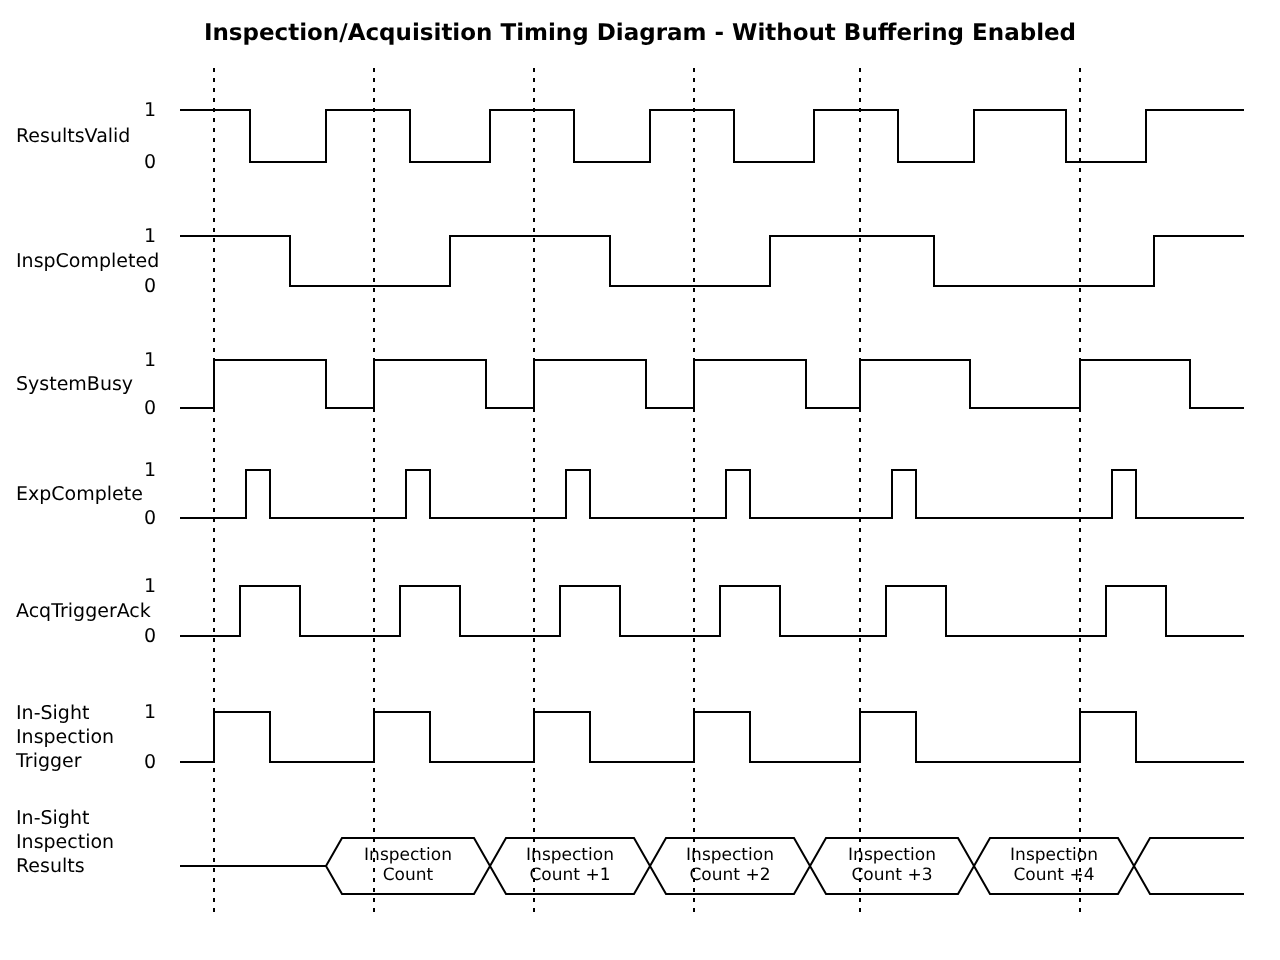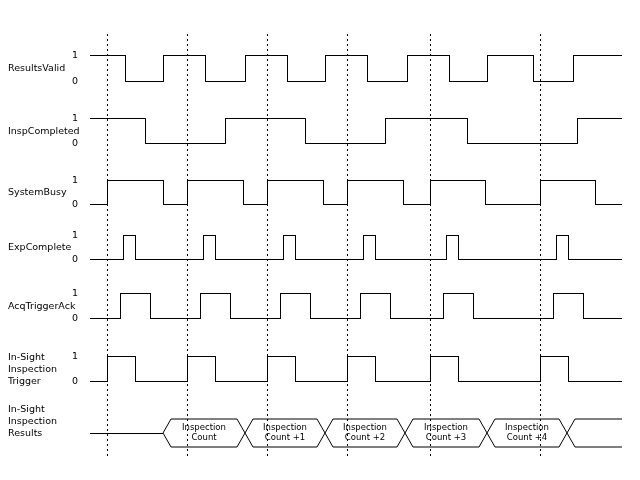--- a/index.html
+++ b/index.html
@@ -26,20 +26,21 @@
   .end  { text-anchor: end; }
   .mid  { text-anchor: middle; font-size: 8.5px; }
   .wave { fill: none; stroke: #000000; stroke-width: 1; }
   .sq   { shape-rendering: crispEdges; }
   .dashed { stroke: #000000; stroke-width: 1; stroke-dasharray: 2,3; shape-rendering: crispEdges; }
 </style>
 </head>
 <body>
 
 <div class="page">
+  <div class="title">Inspection/Acquisition Timing Diagram - Without Buffering Enabled</div>
   <svg id="wave-svg" width="640" height="480" viewBox="0 0 640 480" xmlns="http://www.w3.org/2000/svg">
       <line x1="107" y1="34" x2="107" y2="456" class="dashed"></line>
       <line x1="187" y1="34" x2="187" y2="456" class="dashed"></line>
       <line x1="267" y1="34" x2="267" y2="456" class="dashed"></line>
       <line x1="347" y1="34" x2="347" y2="456" class="dashed"></line>
       <line x1="430" y1="34" x2="430" y2="456" class="dashed"></line>
       <line x1="540" y1="34" x2="540" y2="456" class="dashed"></line>
       <text x="8" y="71" class="lbl">ResultsValid</text>
       <text x="78" y="58" class="lbl end">1</text>
       <text x="78" y="84" class="lbl end">0</text>

